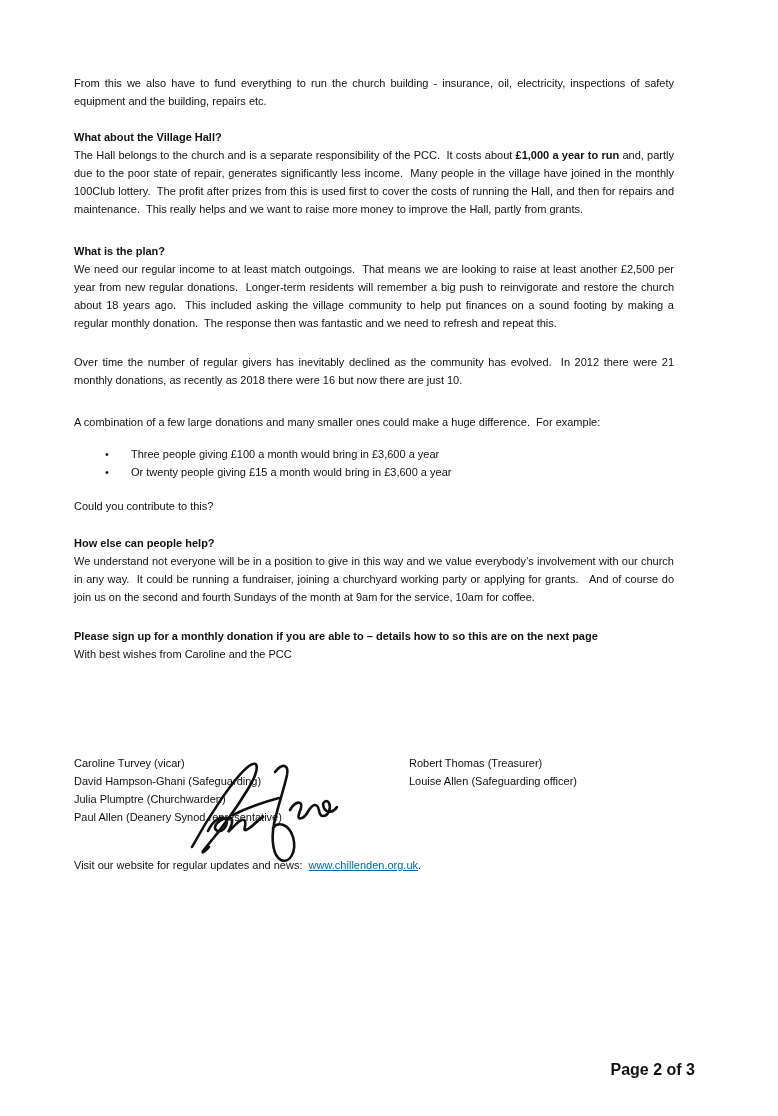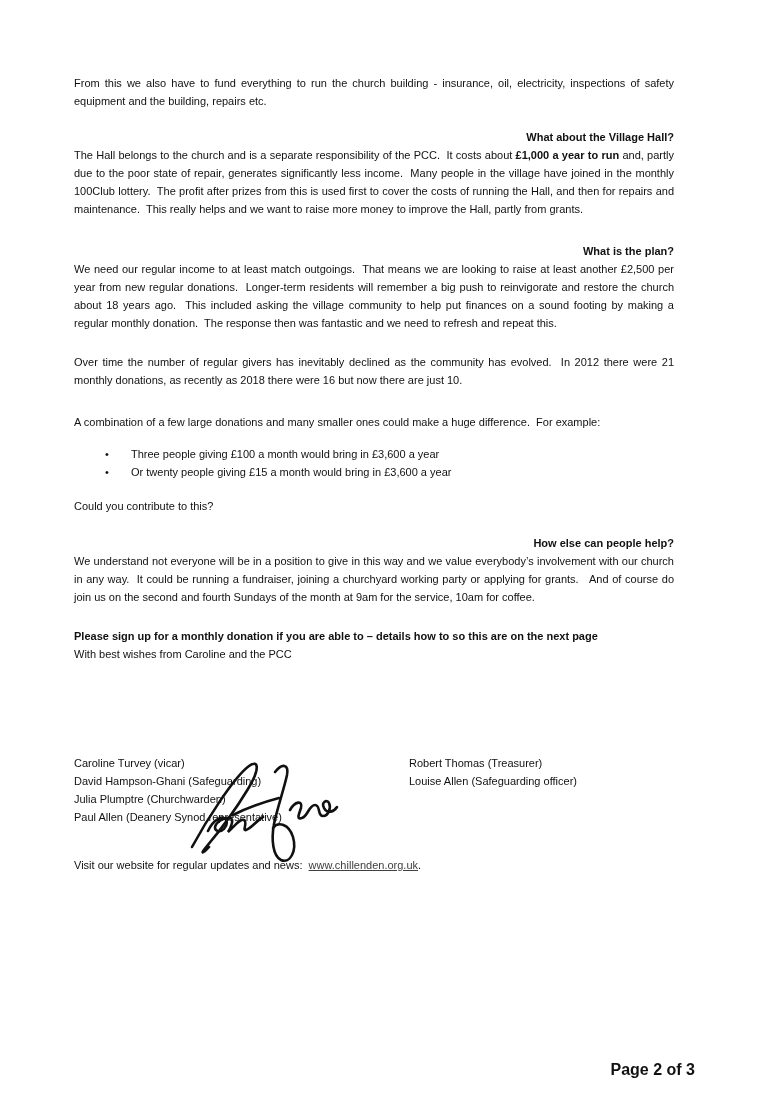--- a/index.html
+++ b/index.html
@@ -20,21 +20,21 @@
     line-height:18px;
   }
   .para {
     margin:0;
     text-align:justify;
     white-space:pre-wrap;
   }
   .heading {
     margin:0;
     font-weight:bold;
-    text-align:right;
+    text-align:left;
     white-space:pre-wrap;
   }
   .left-line { margin:0; text-align:left; white-space:pre-wrap; }
   .mb18 { margin-bottom:18px; }
   .mb24 { margin-bottom:24px; }
   .mb21 { margin-bottom:21px; }
   .mb14 { margin-bottom:14px; }
   .mb16 { margin-bottom:16px; }
   .mb19 { margin-bottom:19px; }
   .bold { font-weight:bold; }
@@ -45,21 +45,21 @@
     flex:0 0 26px;
   }
   .signup { font-weight:bold; text-align:justify; white-space:pre-wrap; margin:0; }
   .names-block { margin-top:91px; }
   .names-cols { display:flex; }
   .names-left { width:335px; flex:0 0 335px; }
   .names-right { flex:1; }
   .name-line { margin:0; }
   .website { margin-top:30px; }
   .weblink {
-    color:#404040;
+    color:#0369a1;
     text-decoration:underline;
     cursor:pointer;
   }
   .signature {
     position:absolute;
     left:178px; top:757px;
     width:162px; height:115px;
     pointer-events:none;
   }
   .footer {

